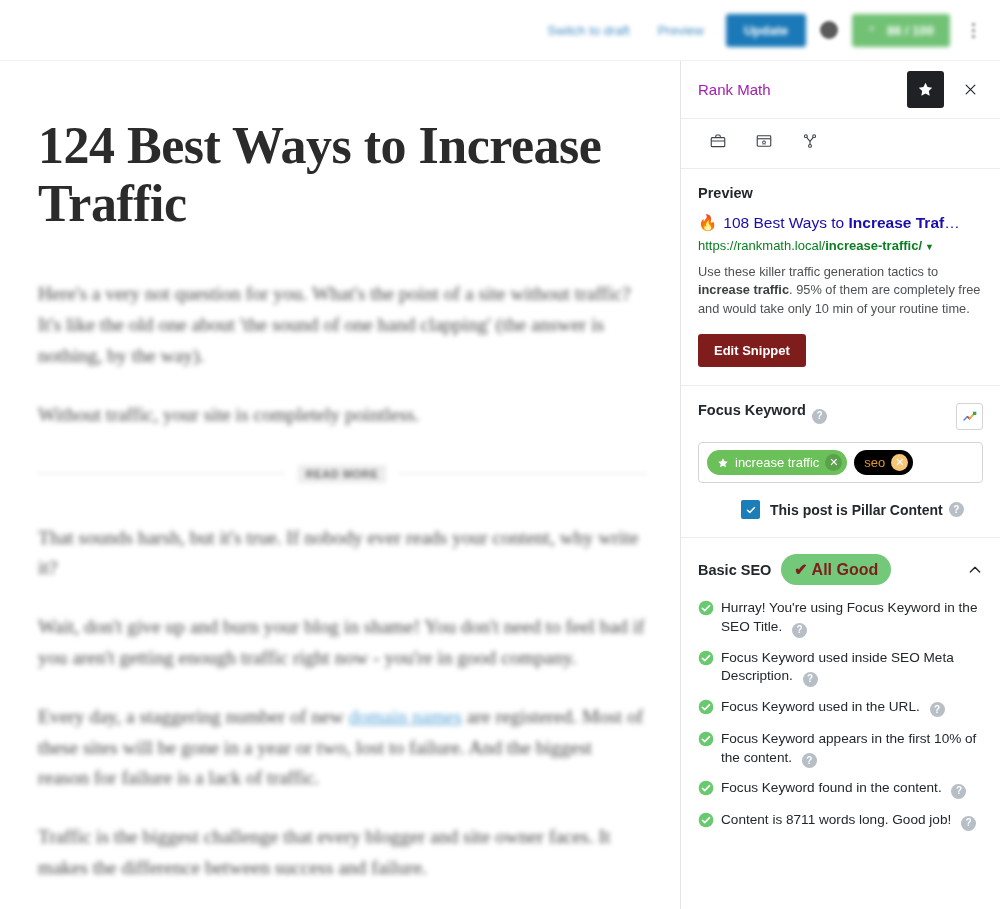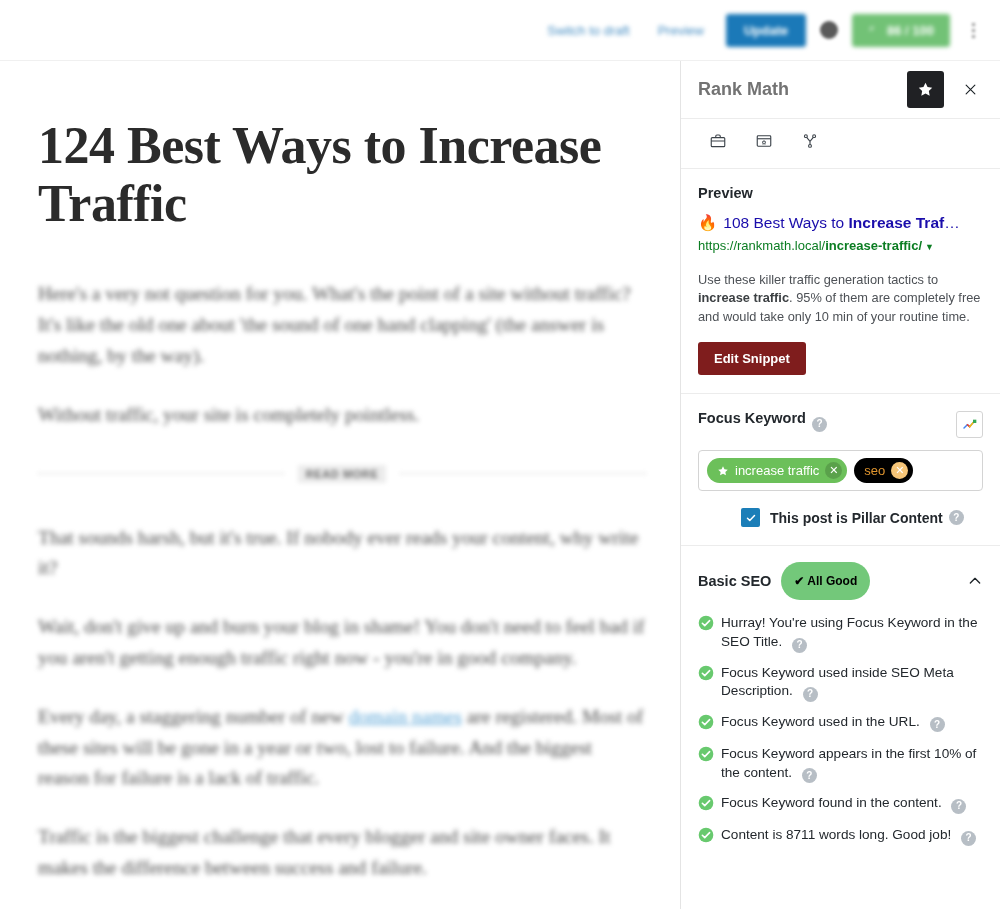--- a/index.html
+++ b/index.html
@@ -136,21 +136,21 @@
   }
   .rm-header {
     height: 58px;
     min-height: 58px;
     display: flex;
     align-items: center;
     padding: 0 16px 0 17px;
     border-bottom: 1px solid #ececec;
     gap: 10px;
   }
-  .rm-title { font-size: 18px; font-weight: 700; color: #737373; flex: 1; }
+  .rm-title { font-size: 15px; font-weight: 400; color: #a21caf; flex: 1; }
   .rm-star-btn {
     width: 37px; height: 37px;
     background: #202124;
     border-radius: 3px;
     display: flex; align-items: center; justify-content: center;
     cursor: pointer;
   }
   .rm-close {
     width: 28px; height: 28px;
     display: flex; align-items: center; justify-content: center;
@@ -196,21 +196,21 @@
     display: flex;
     gap: 6px;
     align-items: baseline;
     cursor: pointer;
   }
   .snip-title b { font-weight: 700; }
   .snip-url {
     font-size: 13px;
     color: #0b7d22;
     line-height: 1.35;
-    margin-bottom: 16px;
+    margin-bottom: 8px;
     word-break: break-all;
   }
   .snip-url b { font-weight: 700; }
   .snip-caret { color: #0b7d22; font-size: 9px; margin-left: 3px; }
   .snip-desc { font-size: 12.8px; color: #4d5156; line-height: 1.45; }
   .snip-desc b { font-weight: 700; color: #3c4043; }
   .edit-snippet-btn {
     margin-top: 16px;
     display: inline-block;
     background: #7f1d1d;
@@ -291,25 +291,25 @@
     cursor: pointer;
     flex: none;
   }
   .pillar-label { font-size: 14px; font-weight: 700; color: #23282d; display: flex; align-items: center; }
 
   
   .bs-head { display: flex; align-items: center; margin-bottom: 14px; gap: 10px; }
   .bs-head .sec-head { margin-bottom: 0; }
   .badge {
     background: #73c87a;
-    color: #000000;
-    font-size: 12px;
+    color: #7f1d1d;
+    font-size: 16px;
     font-weight: 600;
     border-radius: 20px;
-    padding: 12px 13px;
+    padding: 6px 13px;
     display: inline-flex;
     align-items: center;
     gap: 5px;
   }
   .collapse-chev { margin-left: auto; cursor: pointer; display: flex; align-items: center; }
 
   .check-list { display: flex; flex-direction: column; gap: 11px; }
   .check-item { display: flex; gap: 7px; align-items: flex-start; }
   .check-dot { flex: none; margin-top: 1px; }
   .check-text { font-size: 13.6px; color: #23282d; line-height: 1.38; }

